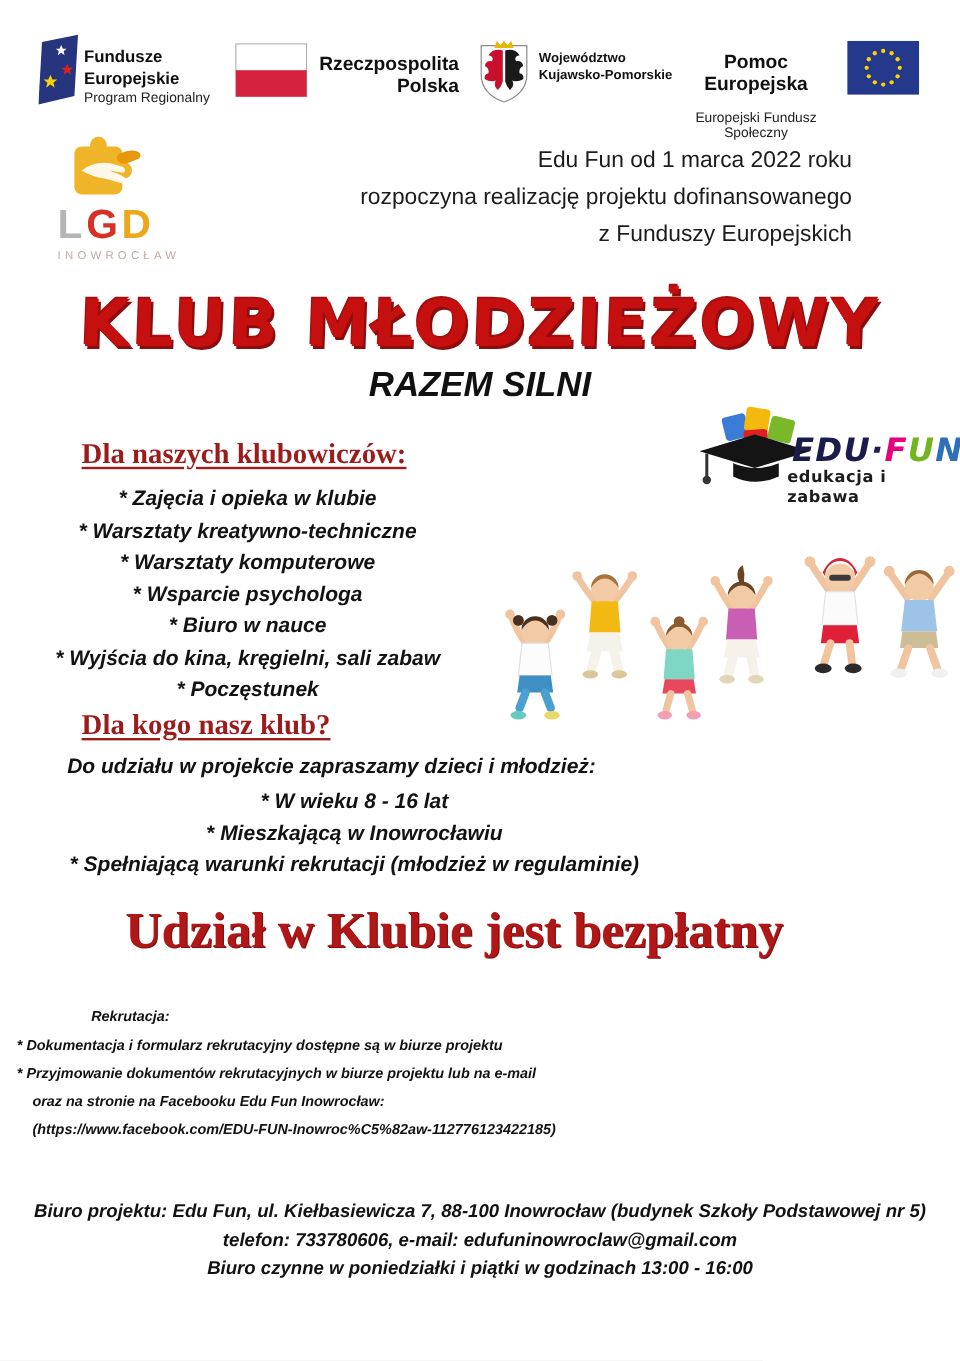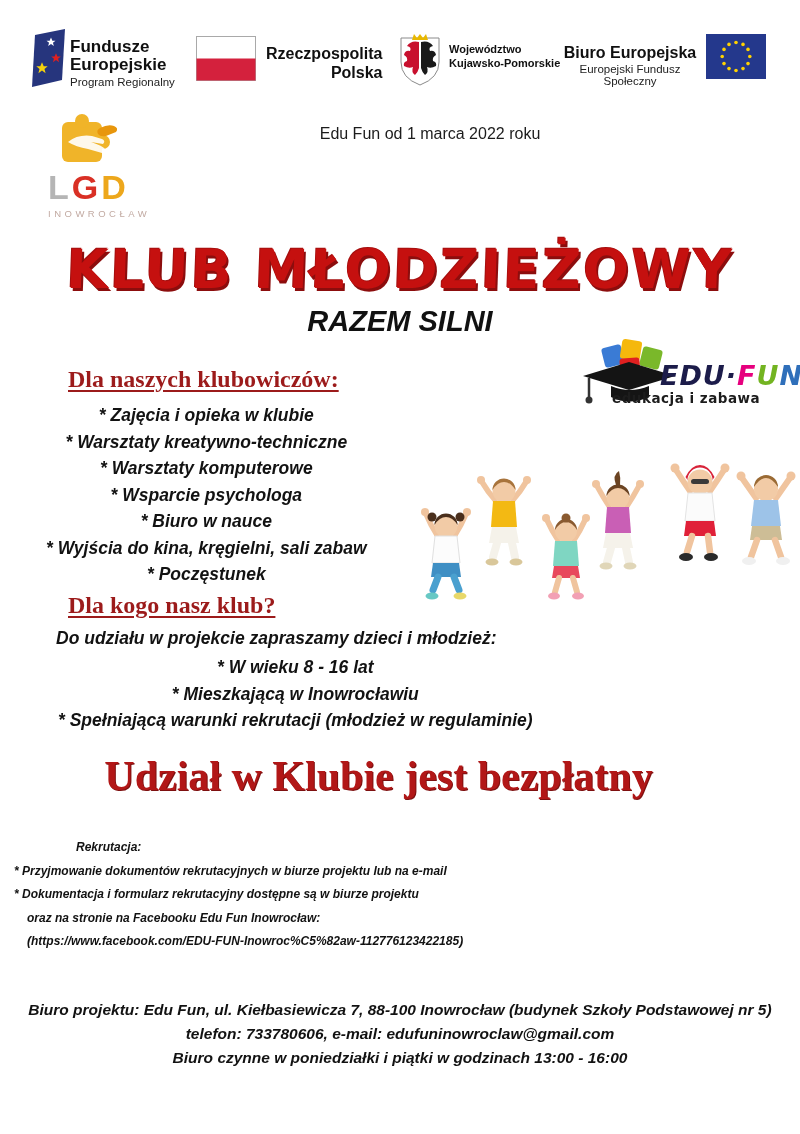--- a/index.html
+++ b/index.html
@@ -1,32 +1,32 @@
 <!DOCTYPE html>
 <html lang="pl"><head>
 <meta charset="utf-8">
 <style>
   html,body{margin:0;padding:0;background:#e9e9e9;}
   .poster{position:relative;width:800px;height:1134px;margin:0 auto;background:#ffffff;
           font-family:"Liberation Sans",sans-serif;overflow:hidden;color:#1a1a1a;}
   .abs{position:absolute;}
 
   
-  .logo-text{font-weight:bold;font-size:17px;line-height:18px;color:#101010;}
+  .logo-text{font-weight:bold;font-size:14px;line-height:18px;color:#101010;}
   .logo-sub{font-weight:normal;font-size:11.5px;color:#222;margin-top:2px;}
   .logo-text-sm{font-weight:bold;font-size:11px;line-height:14px;color:#101010;}
   .eu-block{text-align:center;}
   .eu-title{font-weight:bold;font-size:16px;color:#101010;}
-  .eu-sub{font-size:11.5px;color:#222;margin-top:1px;}
+  .eu-sub{font-size:11.5px;color:#222;margin-top:13px;}
 
   
   .lgd-acronym{font-weight:bold;font-size:34px;letter-spacing:3px;font-family:"Liberation Sans",sans-serif;}
   .lgd-city{font-size:9.5px;letter-spacing:3.5px;color:#c2aaa2;margin-top:1px;}
 
-  .intro{width:560px;text-align:center;font-size:16px;line-height:31px;color:#1c1c1c;}
+  .intro{width:560px;text-align:right;font-size:19px;line-height:31px;color:#1c1c1c;}
 
   .title{width:800px;text-align:center;font-family:"DejaVu Sans",sans-serif;font-weight:900;
          font-size:54px;letter-spacing:2px;color:#c5100f;
          text-shadow:2px 3px 0 #8c0d0d, -1px -1px 0 #a50f0f;transform:skewX(-2deg);}
   .subtitle{width:800px;text-align:center;font-weight:bold;font-style:italic;font-size:29px;color:#111;}
 
   .sec-head{font-family:"Liberation Serif",serif;font-weight:bold;font-size:24px;color:#9c1b1b;
             text-decoration:underline;text-underline-offset:3px;}
   .blist{list-style:none;margin:0;padding:0;font-style:italic;font-weight:bold;font-size:17.5px;color:#121212;text-align:center;}
   .blist li{line-height:26.5px;}
@@ -80,21 +80,21 @@
     <path d="M22,10 q8,-2 12,4 q-5,1 -3,5 q5,-1 6,4 q-4,2 -3,6 q4,1 3,5 q-5,3 -9,1 q2,5 -2,8 q-3,-3 -4,-7 Z" fill="#1a1a1a"></path>
   </svg>
   <div class="abs" style="left:449px;top:42px">
     <div class="logo-text-sm">
       <span>Województwo</span><br>
       <span>Kujawsko-Pomorskie</span>
     </div>
   </div>
 
   <div class="abs eu-block" style="left:560px;top:44px;width:140px">
-    <div class="eu-title">Biuro Europejska</div>
+    <div class="eu-title">Pomoc Europejska</div>
     <div class="eu-sub">Europejski Fundusz Społeczny</div>
   </div>
   <svg class="abs" style="left:706px;top:34px" width="60" height="45" viewBox="0 0 60 45">
     <rect width="60" height="45" fill="#24388c"></rect>
     <g fill="#ffd200">
       <circle cx="30" cy="8.5" r="1.8"></circle>
         <circle cx="37" cy="10.4" r="1.8"></circle>
         <circle cx="42" cy="15.4" r="1.8"></circle>
       <circle cx="43.8" cy="22.5" r="1.8"></circle>
         <circle cx="42" cy="29.6" r="1.8"></circle>
@@ -115,38 +115,39 @@
     <path d="M24,30 q10,-8 24,-6 l10,3 q4,2 1,5 l-12,-2 q12,4 14,7 q2,4 -3,4 l-14,-4 q-12,-2 -20,-7 Z" fill="#ffffff" opacity="0.9"></path>
     <path d="M56,16 q8,-4 14,-2 q5,2 2,6 l-10,4 q-6,1 -8,-2 q-2,-4 2,-6 Z" fill="#e8960c"></path>
   </svg>
   <div class="abs" style="left:48px;top:168px">
     <div class="lgd-acronym"><span style="color:#b5b5b5">L</span><span style="color:#d93025">G</span><span style="color:#eda71c">D</span></div>
     <div class="lgd-city">INOWROCŁAW</div>
   </div>
 
   <div class="abs intro" style="left:150px;top:118px">
     <span>Edu Fun od 1 marca 2022 roku</span><br>
-    <br>
+    <span>rozpoczyna realizację projektu dofinansowanego</span><br>
+    <span>z Funduszy Europejskich</span>
   </div>
 
   <h1 class="abs title" style="left:0;top:238px;margin:0">KLUB MŁODZIEŻOWY</h1>
   <div class="abs subtitle" style="left:0;top:305px">RAZEM SILNI</div>
 
   <svg class="abs" style="left:575px;top:338px" width="100" height="74" viewBox="0 0 100 74">
     <rect x="28" y="8" width="20" height="20" rx="3" fill="#3a7bd5" transform="rotate(-14 38 18)"></rect>
     <rect x="46" y="2" width="20" height="20" rx="3" fill="#f5b80c" transform="rotate(9 56 12)"></rect>
     <rect x="66" y="10" width="20" height="20" rx="3" fill="#7ab82a" transform="rotate(14 76 20)"></rect>
     <rect x="45" y="20" width="20" height="20" rx="3" fill="#e02020" transform="rotate(-4 55 30)"></rect>
     <path d="M8,38 L54,24 L100,38 L54,52 Z" fill="#141414"></path>
     <path d="M36,48 v11 q18,9 38,0 v-11 q-19,8 -38,0 Z" fill="#141414"></path>
     <path d="M14,40 v20" stroke="#333" stroke-width="2.5"></path>
     <circle cx="14" cy="62" r="3.5" fill="#333"></circle>
   </svg>
   <div class="abs edufun-text" style="left:660px;top:360px"><span style="color:#1c1c4a">EDU</span><span style="color:#1c1c4a">·</span><span style="color:#e6007e">F</span><span style="color:#73b421">U</span><span style="color:#2f6fba">N</span></div>
-  <div class="abs edufun-tag" style="left:612px;top:390px">edukacja i zabawa</div>
+  <div class="abs edufun-tag" style="left:656px;top:390px">edukacja i zabawa</div>
 
   <div class="abs sec-head" style="left:68px;top:366px">Dla naszych klubowiczów:</div>
   <ul class="abs blist" style="left:46px;top:402px">
     <li>* Zajęcia i opieka w klubie</li>
     <li>* Warsztaty kreatywno-techniczne</li>
     <li>* Warsztaty komputerowe</li>
     <li>* Wsparcie psychologa</li>
     <li>* Biuro w nauce</li>
     <li>* Wyjścia do kina, kręgielni, sali zabaw</li>
     <li>* Poczęstunek</li>
@@ -243,22 +244,22 @@
   <ul class="abs blist" style="left:58px;top:654px">
     <li>* W wieku 8 - 16 lat</li>
     <li>* Mieszkającą w Inowrocławiu</li>
     <li>* Spełniającą warunki rekrutacji (młodzież w regulaminie)</li>
   </ul>
 
   <div class="abs banner" style="left:0;top:752px">Udział w Klubie jest bezpłatny</div>
 
   <div class="abs rek" style="left:14px;top:836px;width:760px">
     <div style="padding-left:62px">Rekrutacja:</div>
+    <div>* Dokumentacja i formularz rekrutacyjny dostępne są w biurze projektu</div>
     <div>* Przyjmowanie dokumentów rekrutacyjnych w biurze projektu lub na e-mail</div>
-    <div>* Dokumentacja i formularz rekrutacyjny dostępne są w biurze projektu</div>
     <div class="indent">oraz na stronie na Facebooku Edu Fun Inowrocław:</div>
     <div class="indent">(https://www.facebook.com/EDU-FUN-Inowroc%C5%82aw-112776123422185)</div>
   </div>
 
   <footer>
     <div class="abs footer-line" style="left:0;top:998px">Biuro projektu: Edu Fun, ul. Kiełbasiewicza 7, 88-100 Inowrocław (budynek Szkoły Podstawowej nr 5)</div>
     <div class="abs footer-line" style="left:0;top:1022px">telefon: 733780606, e-mail: edufuninowroclaw@gmail.com</div>
     <div class="abs footer-line" style="left:0;top:1046px">Biuro czynne w poniedziałki i piątki w godzinach 13:00 - 16:00</div>
   </footer>
 

